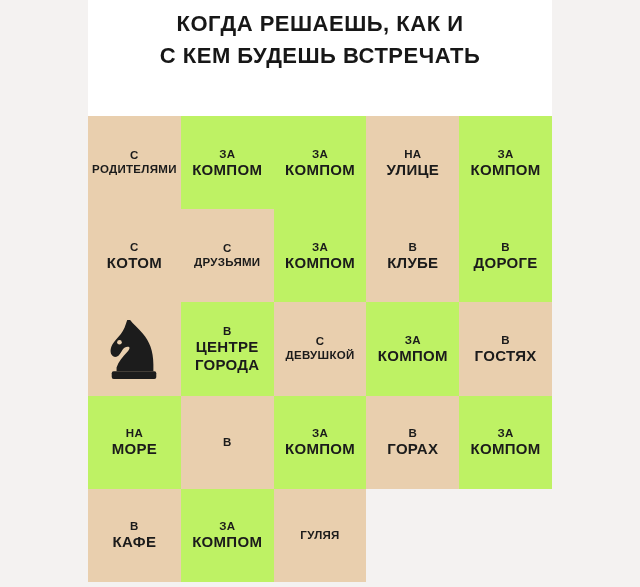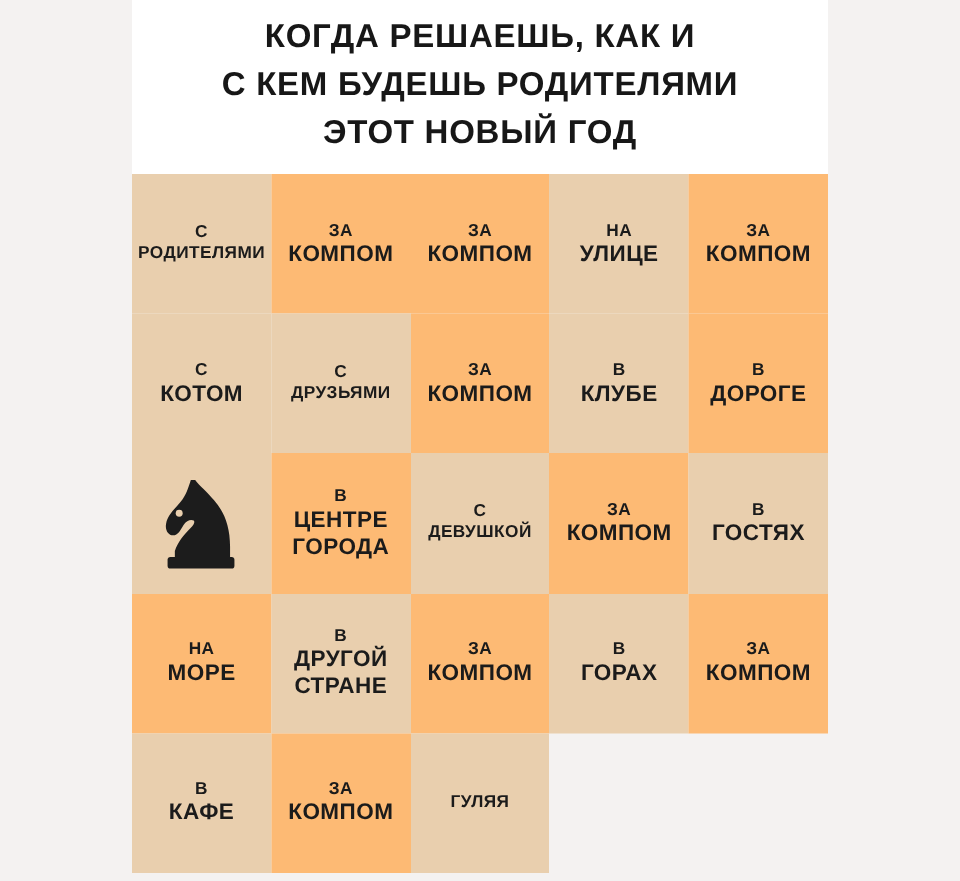--- a/index.html
+++ b/index.html
@@ -57,21 +57,21 @@
   .cell {
     position: relative;
     display: flex;
     align-items: center;
     justify-content: center;
     text-align: center;
     box-sizing: border-box;
     padding: 2px;
   }
   .cell.light { background: #e9cfae; }
-  .cell.dark  { background: #fdba74; }
+  .cell.dark  { background: #bef264; }
   .cell-text {
     font-family: "Liberation Sans", sans-serif;
     font-weight: bold;
     font-size: 15px;
     line-height: 18px;
     color: #1b1b1b;
     text-transform: uppercase;
     letter-spacing: 0.3px;
   }
   .cell-text.small {
@@ -117,22 +117,21 @@
 </head>
 <body>
 
 <div id="meme">
 
   <div class="side-left"></div>
   <div class="side-right"></div>
 
   <div class="title-block">
     <div class="title-line">КОГДА РЕШАЕШЬ, КАК И</div>
-    <div class="title-line">С КЕМ БУДЕШЬ РОДИТЕЛЯМИ</div>
-    <div class="title-line">ЭТОТ НОВЫЙ ГОД</div>
+    <div class="title-line">С КЕМ БУДЕШЬ ВСТРЕЧАТЬ</div>
   </div>
 
   <div class="board" id="board">
       <div class="cell light">
         <div class="cell-text small"><span class="lead">С</span><span>РОДИТЕЛЯМИ</span></div>
       </div>
       <div class="cell dark">
         <div class="cell-text"><span class="lead">ЗА</span><span>КОМПОМ</span></div>
       </div>
       <div class="cell dark">
@@ -177,21 +176,21 @@
       <div class="cell dark">
         <div class="cell-text"><span class="lead">ЗА</span><span>КОМПОМ</span></div>
       </div>
       <div class="cell light">
         <div class="cell-text"><span class="lead">В</span><span>ГОСТЯХ</span></div>
       </div>
       <div class="cell dark">
         <div class="cell-text"><span class="lead">НА</span><span>МОРЕ</span></div>
       </div>
       <div class="cell light">
-        <div class="cell-text"><span class="lead">В</span><span>ДРУГОЙ СТРАНЕ</span></div>
+        <div class="cell-text"><span class="lead">В</span></div>
       </div>
       <div class="cell dark">
         <div class="cell-text"><span class="lead">ЗА</span><span>КОМПОМ</span></div>
       </div>
       <div class="cell light">
         <div class="cell-text"><span class="lead">В</span><span>ГОРАХ</span></div>
       </div>
       <div class="cell dark">
         <div class="cell-text"><span class="lead">ЗА</span><span>КОМПОМ</span></div>
       </div>

